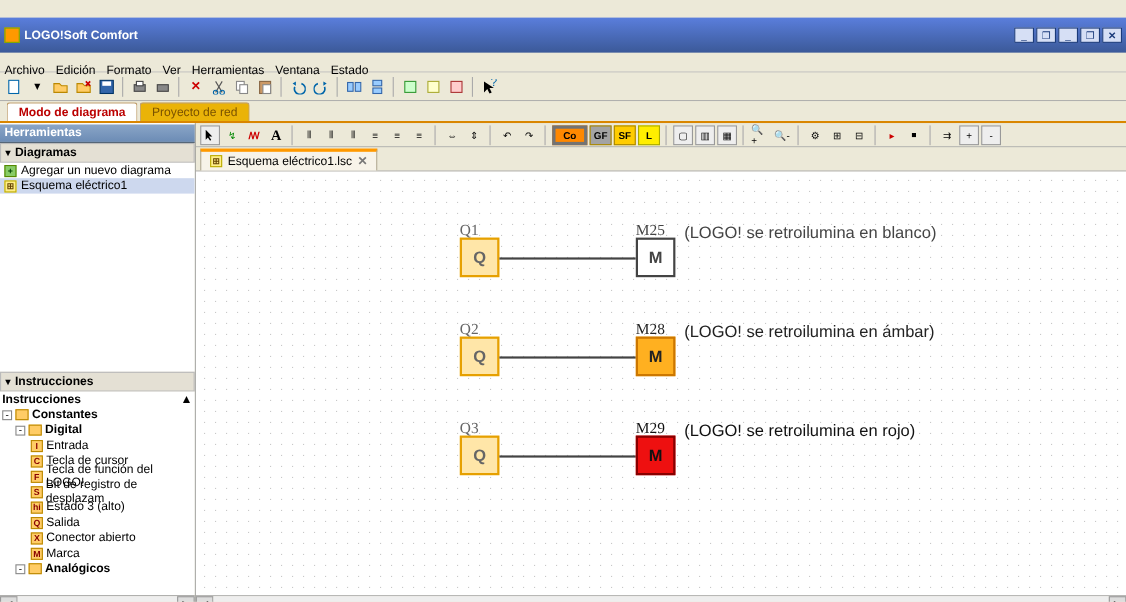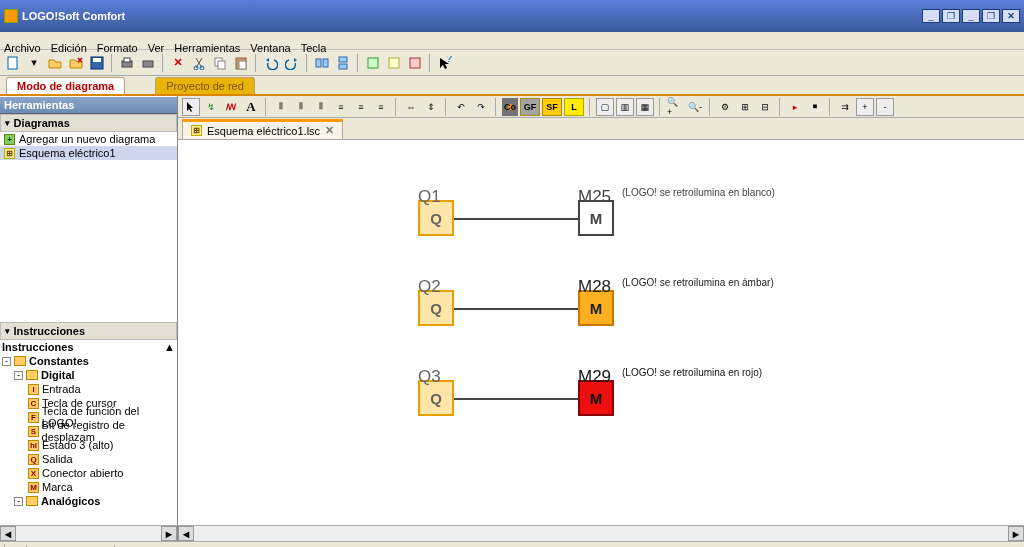--- a/index.html
+++ b/index.html
@@ -1,35 +1,35 @@
 <!DOCTYPE html>
 <html><head>
 <meta charset="utf-8">
 <style>
 * { box-sizing: border-box; margin: 0; padding: 0; font-family: Tahoma, Arial, sans-serif; font-size: 11px; }
 html, body { width: 1024px; height: 547px; overflow: hidden; background: #ece9d8; }
 
 
-.titlebar { height: 32px; background: linear-gradient(#5a7edc, #3b5998); color: #fff; display: flex; align-items: center; padding: 11px 4px; }
+.titlebar { height: 32px; background: linear-gradient(#5a7edc, #3b5998); color: #fff; display: flex; align-items: center; padding: 11px 4px; margin-top: 16px; }
 .titlebar .icon { width: 14px; height: 14px; background: #f90; margin-right: 4px; border:1px solid #7a0; }
 .titlebar .title { flex: 1; font-weight: bold; }
 .winbtn { width: 18px; height: 14px; background: #d6dff5; border:1px solid #1a3a7a; margin-left: 2px; text-align: center; line-height: 12px; font-size: 9px; color:#1a3a7a; }
 .winbtn.close { font-weight: bold; }
 
 
 .menubar { height: 18px; background: #ece9d8; display: flex; align-items: center; padding: 0 4px; gap: 10px; border-bottom: 1px solid #bbb; }
 .menubar span { color: #000; margin-top: 15px; }
 
 
 .toolbar { height: 26px; background: #ece9d8; display: flex; align-items: center; padding: 0 4px; gap: 3px; border-bottom: 1px solid #aaa; }
 .tbtn { width: 18px; height: 18px; border:1px solid transparent; display:flex; align-items:center; justify-content:center; }
 .tsep { width: 2px; height: 18px; border-left:1px solid #aaa; margin:0 2px; }
 
 
-.tabrow { height: 20px; background: #ece9d8; display:flex; align-items:flex-end; padding-left:6px; border-bottom:2px solid #d98600;gap:28px; }
+.tabrow { height: 20px; background: #ece9d8; display:flex; align-items:flex-end; padding-left:6px; border-bottom:2px solid #d98600; }
 .tab { padding: 2px 10px; background:#eab308; border:1px solid #c0a070; border-bottom:none; margin-right:2px; border-radius:3px 3px 0 0; color:#7a5200;}
 .tab.active { background:#fff; color:#b00; font-weight:bold; }
 
 
 .mainsplit { display:flex; height: calc(547px - 20px - 18px - 26px - 20px - 18px); }
 
 
 .leftpanel { width: 178px; display:flex; flex-direction:column; border-right:1px solid #888; background:#ece9d8; }
 .panelhead { background: linear-gradient(#8aa5c7,#6c8cb5); color:#fff; font-weight:bold; padding:2px 4px; border-top:1px solid #fff; border-bottom:1px solid #567; }
 .subhead { background:#e4e0d4; border:1px solid #bbb; font-weight:bold; padding:2px 4px; display:flex; align-items:center; gap:4px; }
@@ -48,39 +48,39 @@
 .sqicon.green { background:#8c6; border:1px solid #580; color:#040;}
 .sqicon.yellow { background:#fe8; border:1px solid #ba0; color:#640;}
 .expand { width:9px; height:9px; border:1px solid #888; text-align:center; line-height:7px; font-size:9px; background:#fff;}
 
 
 .rightpanel { flex:1; display:flex; flex-direction:column; }
 .edtoolbar { height:22px; background:#ece9d8; border-bottom:1px solid #aaa; display:flex; align-items:center; padding:0 4px; gap:2px; }
 .editorhead { background: linear-gradient(#8aa5c7,#6c8cb5); color:#fff; font-weight:bold; padding:2px 6px; }
 .edbtn { width:18px; height:18px; border:1px solid transparent; display:flex; align-items:center; justify-content:center; font-size:9px;}
 .edbtn.box { border:1px solid #999; background:#eee; }
-.edbtn.co { background:#f80; border:6px solid #737373; font-weight:bold; color:#000; width:16px; }
+.edbtn.co { background:#f80; border:3px solid #737373; font-weight:bold; color:#000; width:32px; }
 .edbtn.gf { background:#a3a3a3; border:1px solid #a80; font-weight:bold; color:#000; width:20px;}
 .edbtn.sf { background:#fc0; border:1px solid #a80; font-weight:bold; color:#000; width:20px;}
 .edbtn.li { background:#fe0; border:1px solid #aa0; font-weight:bold; color:#000; width:20px;}
 .edsep { width:2px; height:18px; border-left:1px solid #aaa; margin:0 3px; }
 
 
 .doctabrow { height:22px; background:#ece9d8; display:flex; align-items:flex-end; border-bottom:1px solid #aaa; padding-top:2px;}
 .doct { padding:2px 8px; background:#f7f3e9; border:1px solid #b0a890; border-bottom:none; border-top:3px solid #f90; margin-left:4px; display:flex; align-items:center; gap:5px;}
 .doct .close { color:#777; font-weight:bold; }
 
 
 .canvas { flex:1; background:#fff; position:relative; overflow:auto;
   background-image: radial-gradient(circle, #bbb 0.6px, transparent 0.6px);
   background-size: 10px 10px; background-position: 3px 3px;
 }
 .blk { position:absolute; width:36px; height:36px; border:2px solid; display:flex; align-items:center; justify-content:center; font-weight:bold; font-size:15px; }
-.blk .labelabove { position:absolute; top:-15px; left:-2px; font-size:17px; font-weight:normal; white-space:nowrap; }
-.blk .notelabel { position:absolute; top:-15px; left:42px; font-size:10px; font-weight:normal; white-space:nowrap; }
+.blk .labelabove { position:absolute; top:-15px; left:-2px; font-size:14px; font-weight:normal; white-space:nowrap;font-family:Liberation Serif, serif; }
+.blk .notelabel { position:absolute; top:-15px; left:42px; font-size:15px; font-weight:normal; white-space:nowrap; }
 .blk.q { background:#ffe6a8; border-color:#e6a000; color:#666; }
 .blk.m-white { background:#fff; border-color:#444; color:#444; }
 .blk.m-amber { background:#ffb020; border-color:#cc7700; color:#222; }
 .blk.m-red { background:#ee1010; border-color:#880000; color:#111; }
 .wire { position:absolute; height:2px; background:#444; }
 
 
 .hscroll-left { height:16px; background:#ece9d8; border-top:1px solid #aaa; display:flex; }
 .hsc-arrow { width:16px; border:1px solid #999; background:#ddd; text-align:center; line-height:14px;}
 .hsc-track { flex:1; background:#eee; }
@@ -105,21 +105,21 @@
   <div class="winbtn close">✕</div>
 </div>
 
 <div class="menubar">
   <span>Archivo</span>
   <span>Edición</span>
   <span>Formato</span>
   <span>Ver</span>
   <span>Herramientas</span>
   <span>Ventana</span>
-  <span>Tecla</span>
+  <span>Estado</span>
 </div>
 
 <div class="toolbar">
   <div class="tbtn">
       <svg width="14" height="14">
         <rect x="2" y="1" width="9" height="12" fill="#fff" stroke="#06a"></rect>
       </svg>
     </div>
   <div class="tbtn">▾</div>
   <div class="tbtn">

